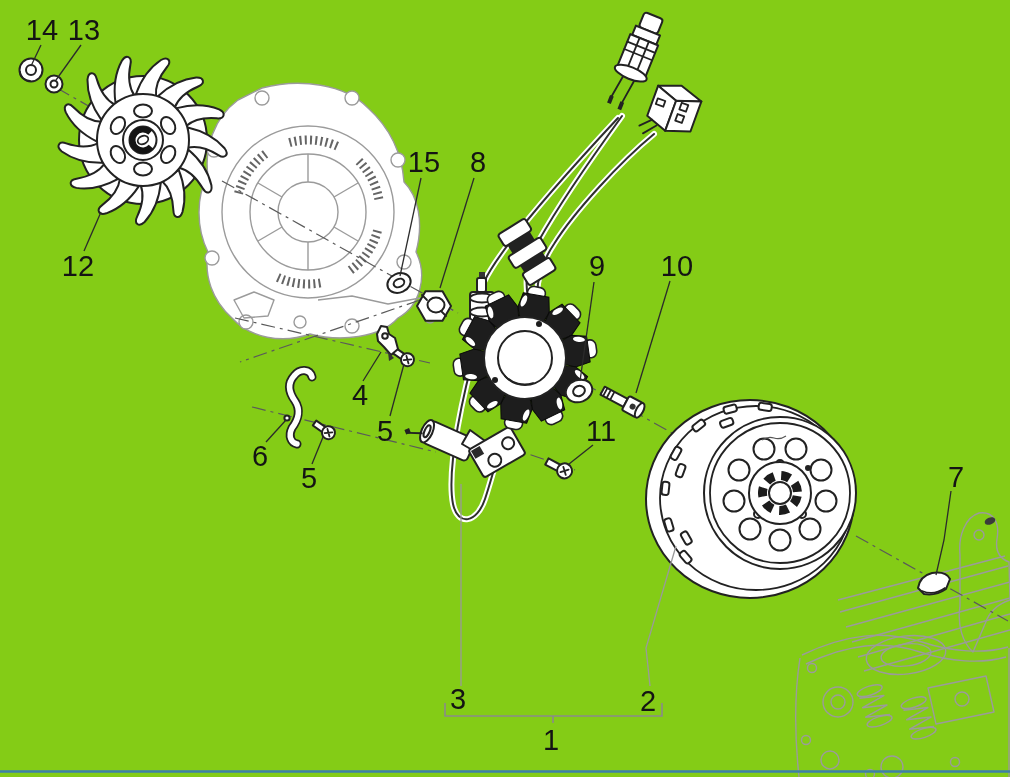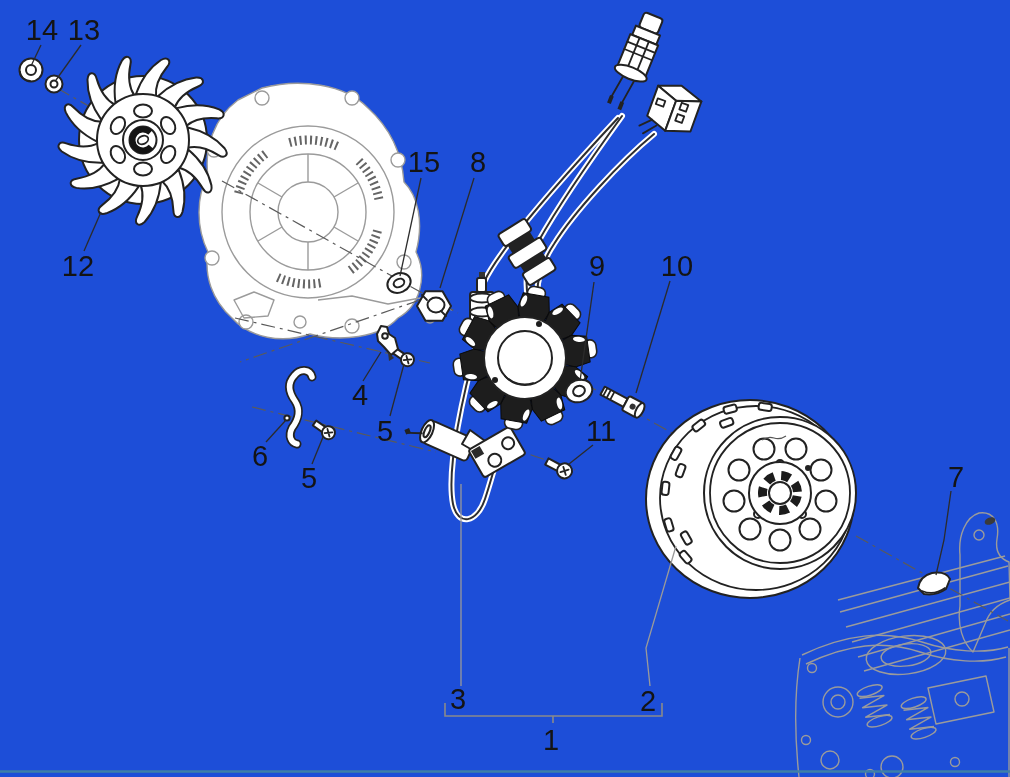--- a/index.html
+++ b/index.html
@@ -1,16 +1,16 @@
 <!DOCTYPE html>
 <html><head>
 <meta charset="utf-8">
 <style>
   html,body{margin:0;padding:0;background:#fff;}
-  .stage{position:relative;width:1010px;height:777px;background:#1d4ed8;overflow:hidden;
+  .stage{position:relative;width:1010px;height:777px;background:#84cc16;overflow:hidden;
          font-family:"Liberation Sans",sans-serif;}
   svg{display:block}
   .k  {stroke:#222;fill:#fff;stroke-width:2;stroke-linejoin:round;stroke-linecap:round}
   .kl {stroke:#222;fill:none;stroke-width:1.8;stroke-linejoin:round;stroke-linecap:round}
   .dark{fill:#1d1d1d;stroke:none}
   .g  {stroke:#9b9b9b;fill:none;stroke-width:1.4;stroke-linejoin:round}
   .gf {stroke:#9b9b9b;fill:#fff;stroke-width:1.4;stroke-linejoin:round}
   .axis{stroke:#5a5a5a;stroke-width:1.2;fill:none;stroke-dasharray:14 5 3 5}
   .wireU{stroke:#fff;stroke-width:6;fill:none;stroke-linecap:round}
   .wire {stroke:#2e2e2e;stroke-width:2;fill:none;stroke-linecap:round}

